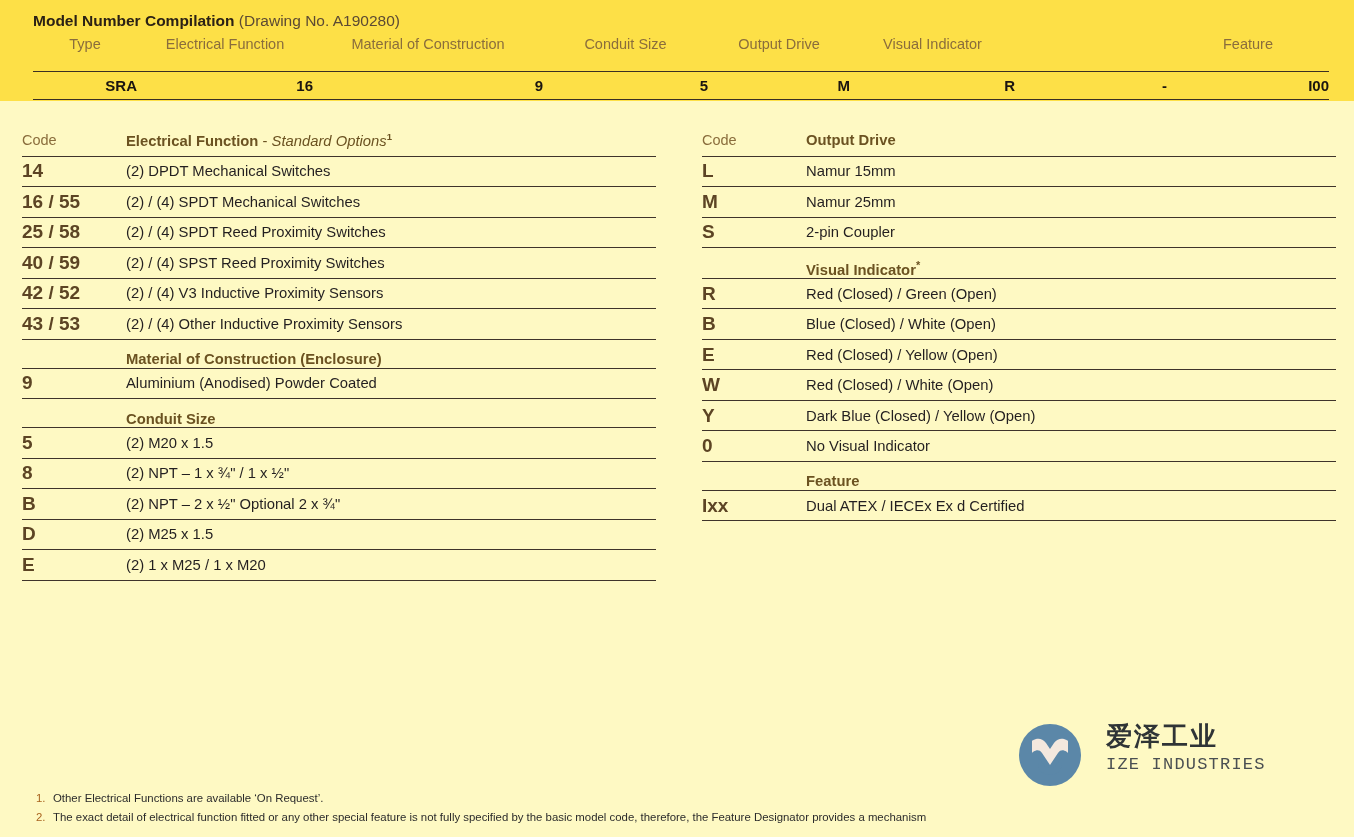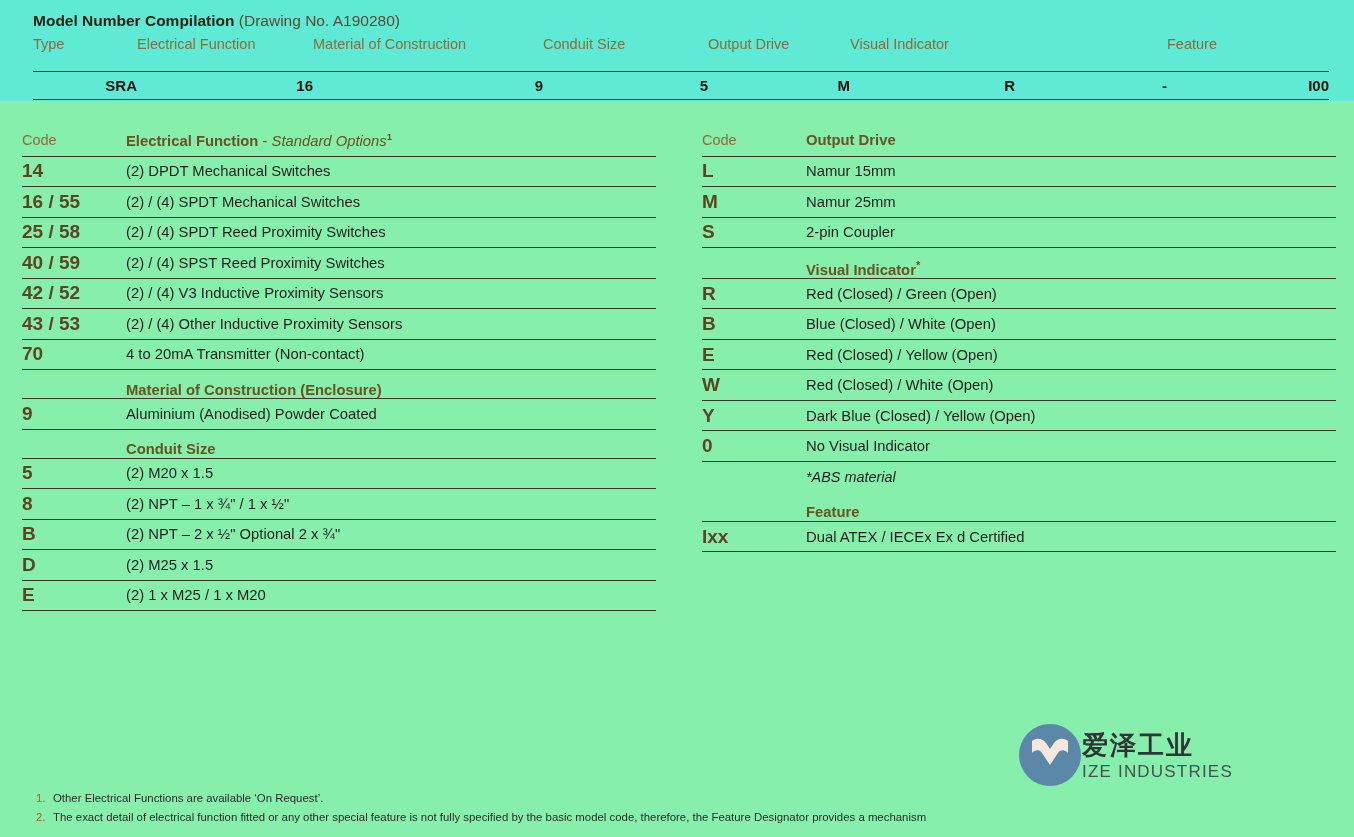--- a/index.html
+++ b/index.html
@@ -8,21 +8,21 @@
     width: 1354px;
     height: 837px;
     background: #F4E8DE;
     font-family: "Liberation Sans", sans-serif;
     color: #231f20;
     overflow: hidden;
   }
 
   
   .header-band {
-    background: #5eead4;
+    background: #fde047;
     padding: 11px 0 0 0;
     height: 101px;
     position: relative;
   }
   .title-line {
     margin-left: 33px;
     font-size: 15.5px;
     line-height: 19px;
     color: #4a3a28;
     white-space: nowrap;
@@ -34,20 +34,21 @@
     width: 1296px;
     margin: 6px 0 0 33px;
     border-collapse: collapse;
     table-layout: fixed;
   }
   .hdr-table td { padding: 0; }
   .hdr-labels td {
     color: #8a6d3c;
     font-size: 14.5px;
     height: 22px;
+    text-align: center;
     vertical-align: bottom;
     padding-bottom: 18px;
     white-space: nowrap;
   }
   .hdr-rule td { height: 2px; padding: 0; }
   .hdr-rule .rule-inner {
     border-top: 1.6px solid #3b2f22;
     height: 0; font-size: 0; line-height: 0;
   }
   .hdr-values td {
@@ -64,21 +65,21 @@
   .col-mat    { width: 230px; }
   .col-cond   { width: 165px; }
   .col-out    { width: 142px; }
   .col-vis    { width: 165px; }
   .col-dash   { width: 152px; }
   .col-feat   { width: 162px; }
 
   
   .body-area {
     position: relative;
-    background: #86efac;
+    background: #fef9c3;
     height: 736px;
   }
 
   .col-left {
     position: absolute;
     left: 22px;
     top: 24px;
     width: 634px;
   }
   .col-right {
@@ -152,22 +153,23 @@
     font-style: italic;
     padding-left: 7px;
   }
 
   
   .logo-wrap {
     position: absolute;
     left: 1018px;
     top: 622px;
     display: flex;
-    align-items: center;
-    gap: 0;
+    align-items: flex-start;
+    gap: 24px;
+    font-family: Liberation Mono, monospace;
   }
   .logo-mark {
     width: 64px; height: 64px;
     flex: 0 0 64px;
   }
   .logo-text { line-height: 1; padding-top: 2px; }
   .logo-cn {
     font-size: 26px;
     font-weight: bold;
     color: #2f3436;
@@ -299,24 +301,20 @@
         <td class="desc-cell">(2) / (4) SPST Reed Proximity Switches</td>
       </tr>
       <tr class="row-item">
         <td class="code-cell">42 / 52</td>
         <td class="desc-cell">(2) / (4) V3 Inductive Proximity Sensors</td>
       </tr>
       <tr class="row-item">
         <td class="code-cell">43 / 53</td>
         <td class="desc-cell">(2) / (4) Other Inductive Proximity Sensors</td>
       </tr>
-      <tr class="row-item">
-        <td class="code-cell">70</td>
-        <td class="desc-cell">4 to 20mA Transmitter (Non-contact)</td>
-      </tr>
 
       <tr class="row-sect">
         <td class="code-cell"></td>
         <td class="desc-head">Material of Construction (Enclosure)</td>
       </tr>
       <tr class="row-item">
         <td class="code-cell">9</td>
         <td class="desc-cell">Aluminium (Anodised) Powder Coated</td>
       </tr>
 
@@ -393,24 +391,20 @@
         <td class="code-cell">W</td>
         <td class="desc-cell">Red (Closed) / White (Open)</td>
       </tr>
       <tr class="row-item">
         <td class="code-cell">Y</td>
         <td class="desc-cell">Dark Blue (Closed) / Yellow (Open)</td>
       </tr>
       <tr class="row-item">
         <td class="code-cell">0</td>
         <td class="desc-cell">No Visual Indicator</td>
-      </tr>
-      <tr class="row-note">
-        <td class="code-cell"></td>
-        <td class="desc-ital">*ABS material</td>
       </tr>
 
       <tr class="row-sect">
         <td class="code-cell"></td>
         <td class="desc-head">Feature</td>
       </tr>
       <tr class="row-item">
         <td class="code-cell">Ixx</td>
         <td class="desc-cell">Dual ATEX / IECEx Ex d Certified</td>
       </tr>

